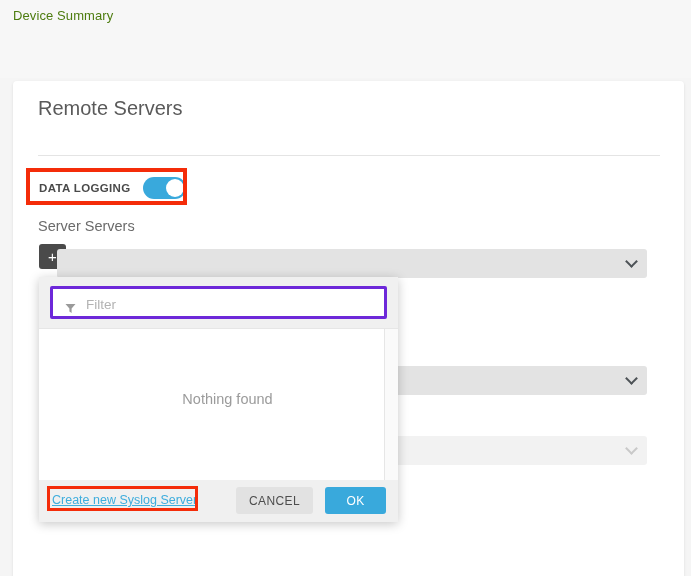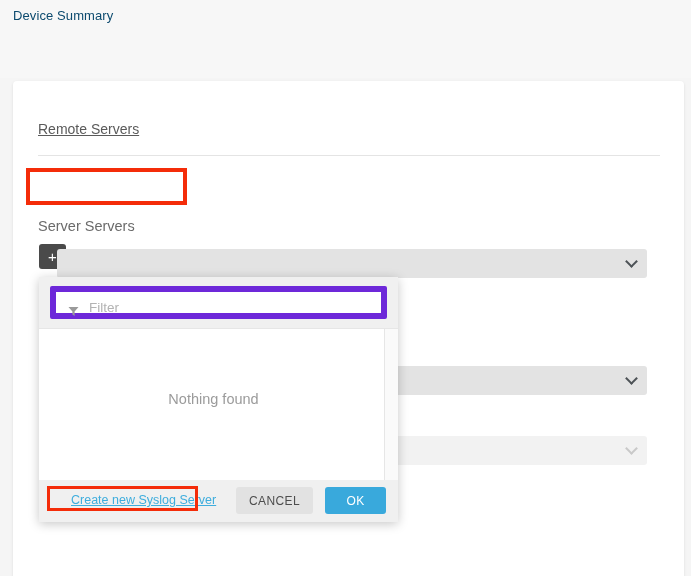--- a/index.html
+++ b/index.html
@@ -20,21 +20,21 @@
     position: absolute;
     left: 0; top: 0;
     width: 691px;
     height: 78px;
     background: #f7f7f7;
   }
   .breadcrumb {
     position: absolute;
     left: 13px; top: 8px;
     font-size: 13px;
-    color: #0c4a6e;
+    color: #4d7c0f;
     letter-spacing: .1px;
   }
   .page-title {
     position: absolute;
     left: 12px; top: 28px;
     font-size: 23px;
     font-weight: 400;
     color: #555555;
     letter-spacing: .1px;
   }
@@ -44,25 +44,24 @@
     position: absolute;
     left: 13px; top: 81px;
     width: 671px;
     height: 520px;
     background: #ffffff;
     border-radius: 4px;
     box-shadow: 0 1px 3px rgba(0,0,0,0.10);
   }
   .card-title {
     position: absolute;
-    left: 25px; top: 40px;
-    font-size: 14px;
+    left: 25px; top: 16px;
+    font-size: 20px;
     font-weight: 400;
     color: #5a5a5a;
-    text-decoration: underline;
   }
   .card-divider {
     position: absolute;
     left: 25px; top: 74px;
     width: 622px;
     height: 1px;
     background: #e4e4e4;
   }
 
   
@@ -174,21 +173,21 @@
     background: #f0f0f0;
     box-shadow: 0 2px 10px rgba(0,0,0,0.22);
     z-index: 30;
   }
   .popup-filter-wrap {
     position: absolute;
     left: 11px; top: 9px;
     width: 337px; height: 33px;
     background: #ffffff;
     border-radius: 2px;
-    border: 6px solid #6d28d9;
+    border: 3px solid #6d28d9;
   }
   .filter-icon {
     position: absolute;
     left: 12px; top: 11px;
     width: 11px; height: 11px;
   }
   .filter-input {
     position: absolute;
     left: 33px; top: 0;
     width: 295px; height: 31px;
@@ -212,41 +211,40 @@
   .popup-scroll-track {
     position: absolute;
     left: 345px; top: 51px;
     width: 14px; height: 152px;
     background: #fafafa;
     border-left: 1px solid #e6e6e6;
     border-top: 1px solid #e6e6e6;
   }
   .nothing-found {
     position: absolute;
-    left: 2px; top: 62px;
+    left: 16px; top: 62px;
     width: 345px;
     text-align: center;
     font-size: 14.5px;
     color: #9b9b9b;
   }
 
   .popup-footer {
     position: absolute;
     left: 0; top: 203px;
     width: 359px; height: 42px;
     background: #f0f0f0;
   }
   .create-link {
     position: absolute;
     left: 13px; top: 13px;
     font-size: 12.5px;
     color: #3eaddd;
     text-decoration: underline;
     cursor: pointer;
-    margin-left: 19px;
   }
   .btn {
     position: absolute;
     top: 7px;
     height: 27px;
     border: none;
     border-radius: 3px;
     font-family: "Liberation Sans", sans-serif;
     font-size: 12px;
     letter-spacing: .4px;
@@ -280,20 +278,26 @@
 
 <div class="page-header">
   <div class="breadcrumb">Device Summary</div>
 </div>
 
 <div class="card">
 
   <div class="card-title">Remote Servers</div>
   <div class="card-divider"></div>
 
+  <div class="toggle-row">
+    <span class="toggle-label">DATA LOGGING</span>
+    <div class="toggle-switch">
+      <div class="toggle-knob"></div>
+    </div>
+  </div>
 
   <div class="syslog-label">Server Servers</div>
   <div class="add-btn">+</div>
 
 </div>
 
 <div class="bg-field" id="field-1">
   <span class="chev"></span>
 </div>
 

